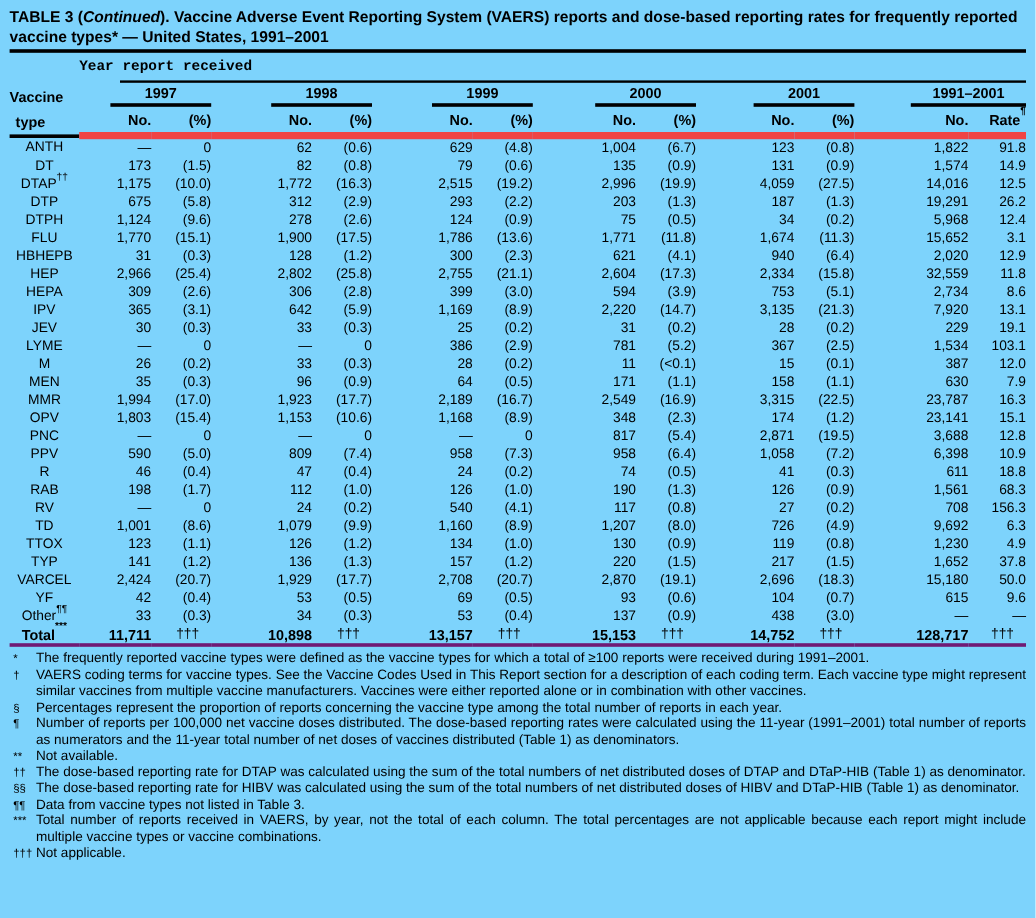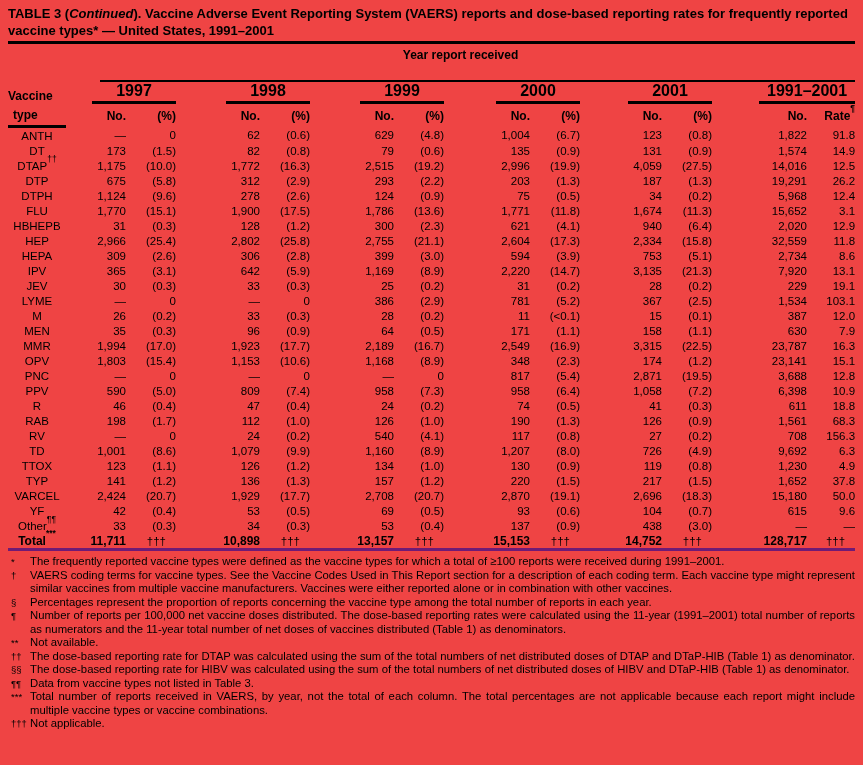--- a/index.html
+++ b/index.html
@@ -1,42 +1,42 @@
 <!DOCTYPE html>
 <html><head>
 <meta charset="utf-8">
 <style>
   html,body { margin:0; padding:0; background:#fff; }
   .page {
     width:863px; height:765px; box-sizing:border-box;
-    padding:6px 8px 0 8px; background:#ef4444; color:#000;
+    padding:6px 8px 0 8px; background:#7dd3fc; color:#000;
     font-family:"Liberation Sans", sans-serif; overflow:hidden;
   }
   .title { font-size:13px; font-weight:700; line-height:16.5px; letter-spacing:0; }
   .title i { font-style:italic; }
   .title-rule { height:3px; background:#000; margin-top:2px; }
 
   table { border-collapse:collapse; table-layout:fixed; width:847px; }
   th, td { padding:0; white-space:nowrap; }
 
-  .span-head { position:relative; text-align:center; font-weight:700; font-size:12px;
-               height:18px; vertical-align:bottom; padding-bottom:20px; }
+  .span-head { position:relative; text-align:left; font-weight:700; font-size:12px;
+               height:18px; vertical-align:bottom; padding-bottom:7px;font-family:Liberation Mono, monospace; }
   .span-head::after { content:""; position:absolute; left:34px; right:0; bottom:0;
                height:2px; background:#000; }
-  .year-head { vertical-align:bottom; height:19px; font-weight:700; font-size:16px; }
+  .year-head { vertical-align:bottom; height:19px; font-weight:700; font-size:12px; }
   .year-inner { width:84px; margin-left:auto; text-align:center;
                border-bottom:3px solid #000; padding-bottom:1px; }
   .year-inner.wide { width:96px; }
   .vaccine-head { text-align:left; font-weight:700; font-size:12px;
                vertical-align:bottom; height:19px; padding-bottom:1px;margin-left:19px; }
   .type-head { text-align:left; padding-left:5px; font-weight:700; font-size:12px;
                vertical-align:bottom; height:18px; padding-bottom:3px;
                border-bottom:3px solid #000; }
   .sub-head { text-align:right; font-weight:700; font-size:12px; vertical-align:bottom;
-               height:18px; padding-bottom:3px; border-bottom:2px solid #ef4444;margin-top:27px; }
+               height:18px; padding-bottom:3px; border-bottom:6px solid #ef4444;margin-top:27px; }
 
   tbody td { text-align:right; height:15px; font-size:11.5px; }
   tbody td.label { text-align:center; }
   sup.mark { font-size:8.5px; vertical-align:top; position:relative; top:-1px; line-height:0; }
   tr.total td { font-weight:700; font-size:12px; }
   tr.total td.na { font-weight:400; padding-right:10px; font-size:11.5px; }
   tbody tr:last-child td { border-bottom:3px solid #701a75; }
 
   .footnotes { margin-top:4px; width:847px; }
   .fn { display:flex; align-items:flex-start; }

